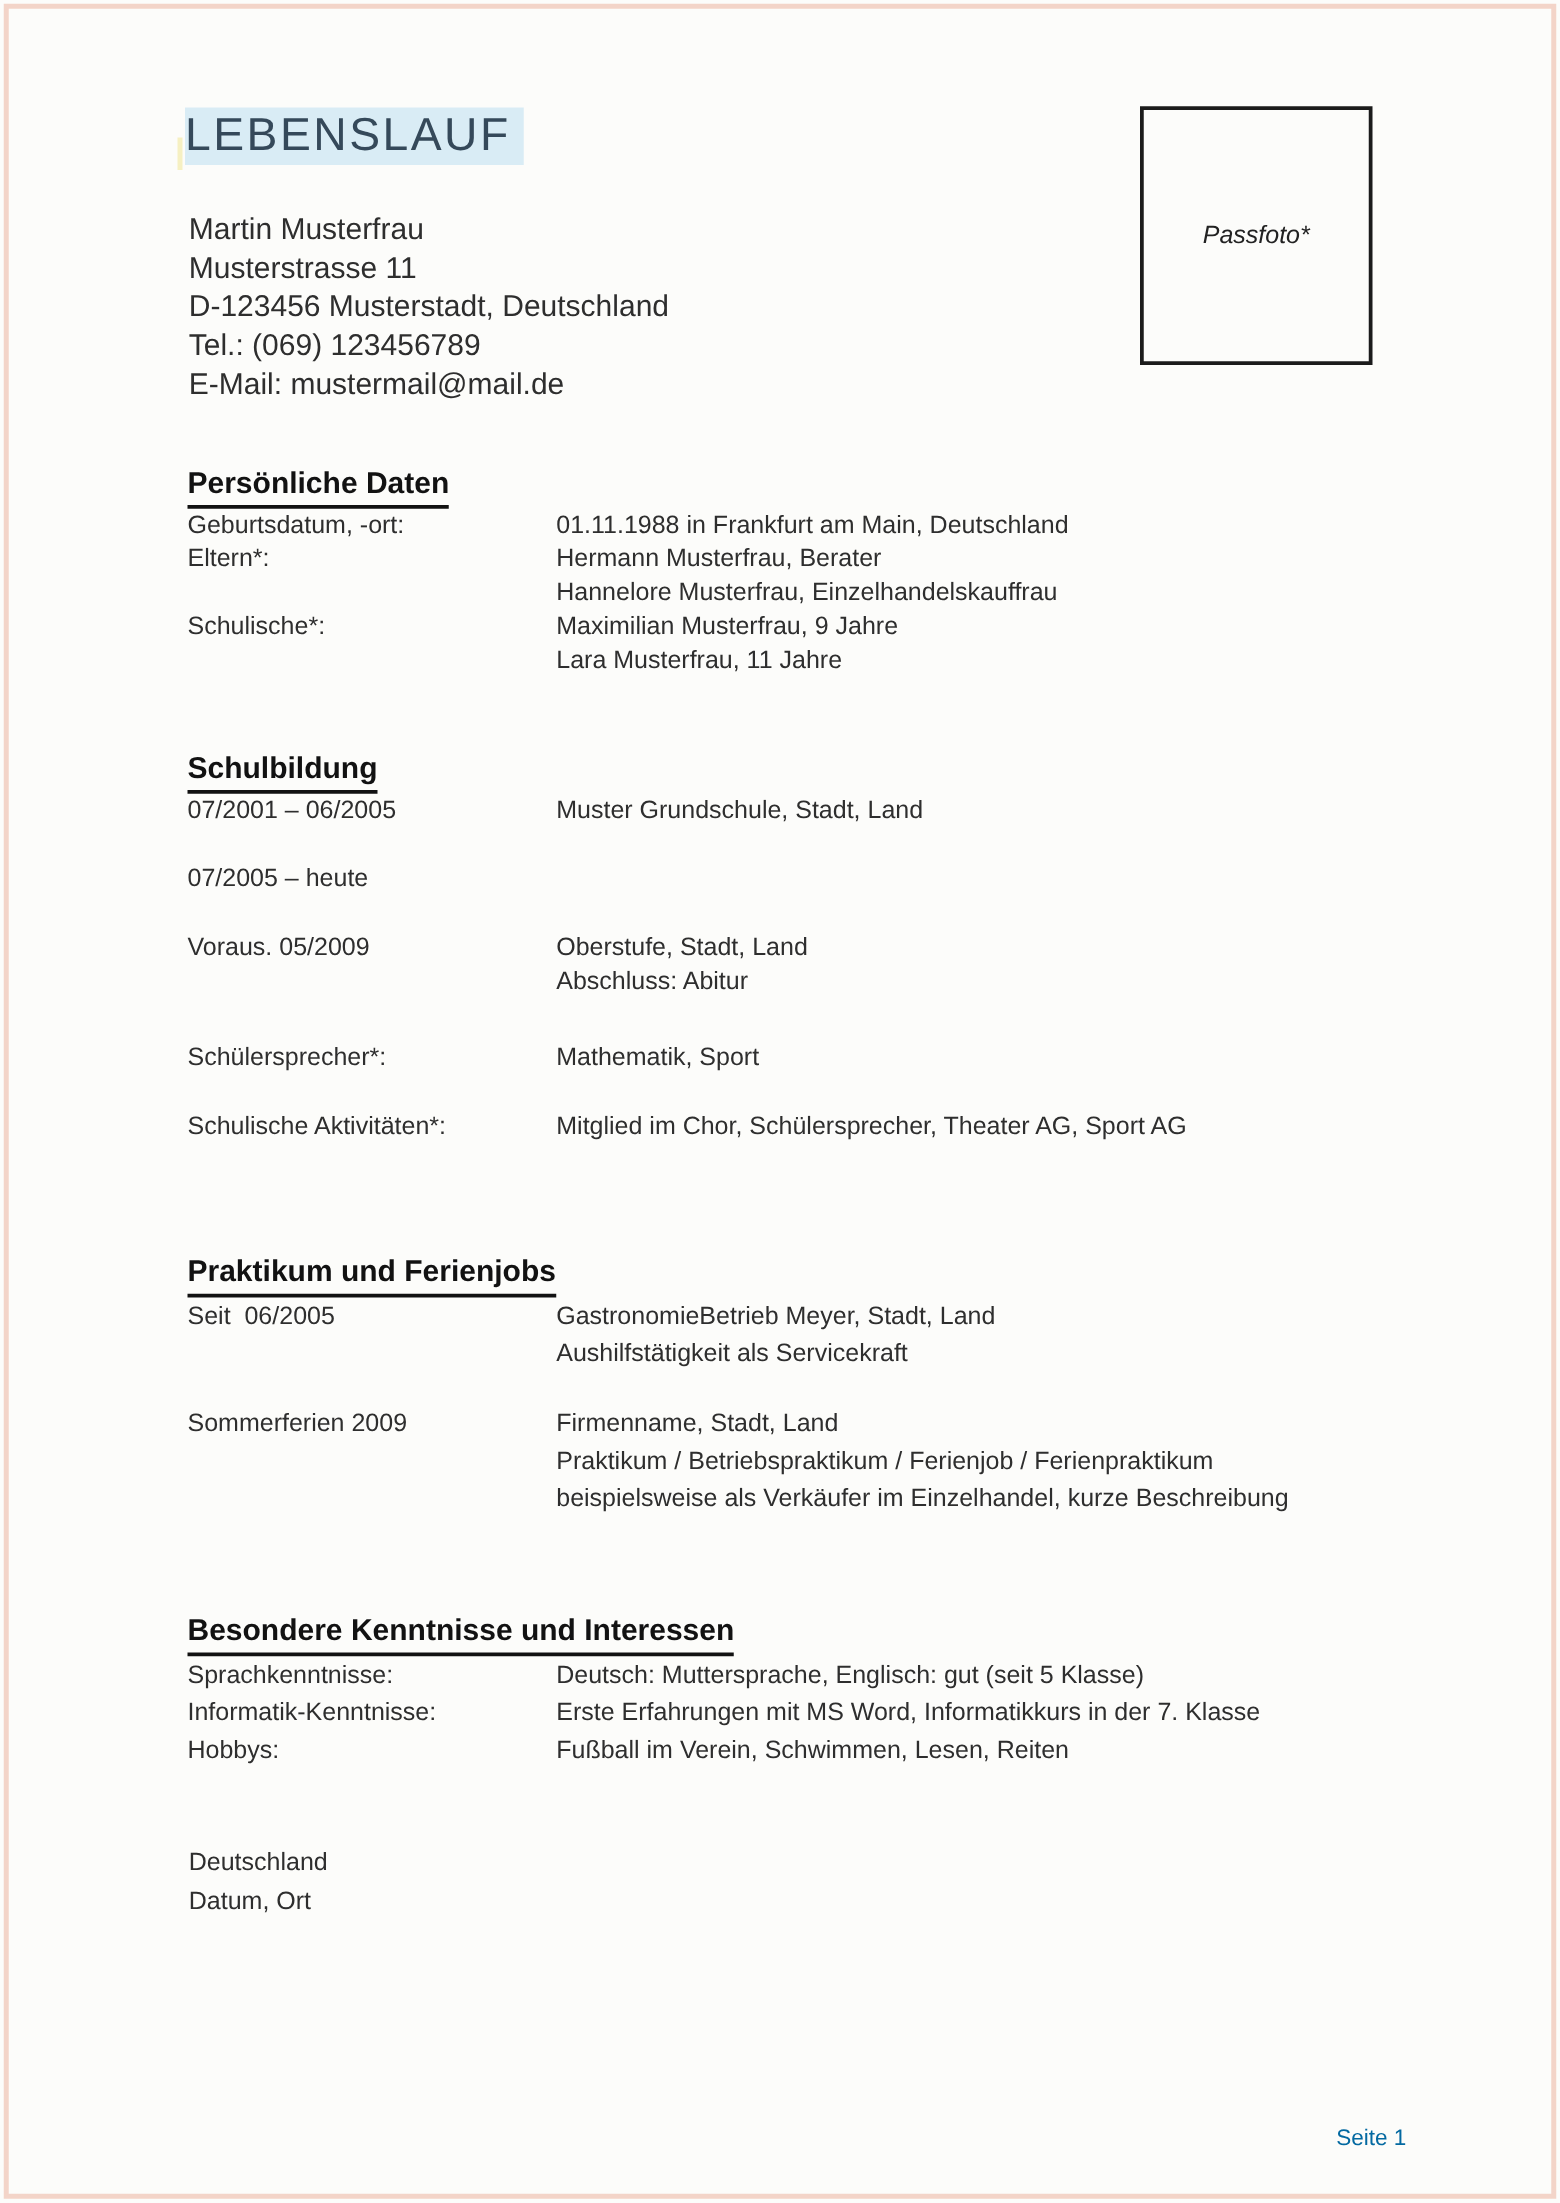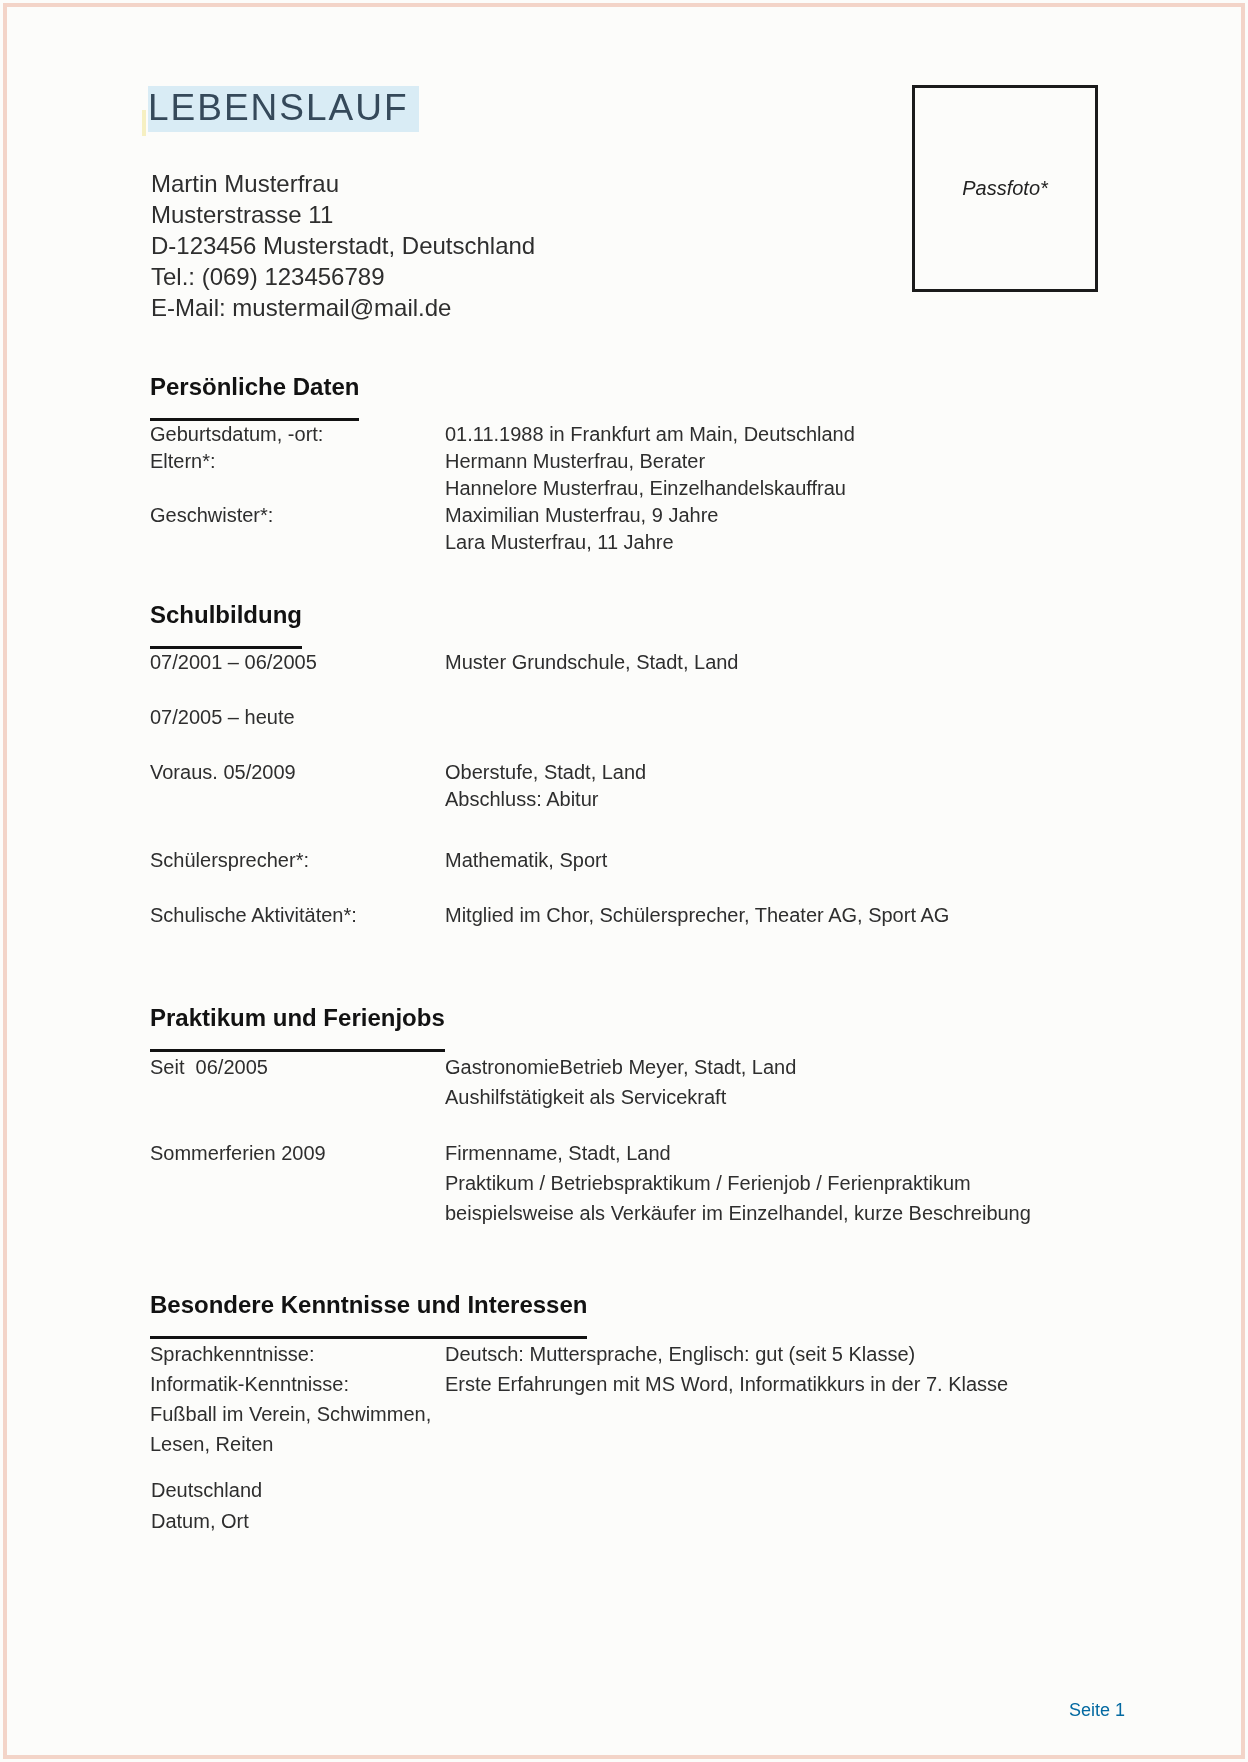--- a/index.html
+++ b/index.html
@@ -37,21 +37,21 @@
     border:3px solid var(--box_border,#1b1b1b);
     display:flex; align-items:center; justify-content:center;
     font-size:20px; color:#222; background:#fcfcfa;font-style:italic;
   }
   .sec { position:absolute; left:150px; width:960px; }
   .sec-heading {
     display:inline-block;
     font-size:24px; font-weight:700; line-height:26px;
     color:var(--heading_ink,#111);
     border-bottom:3px solid var(--heading_ink,#111);
-    padding-bottom:18px; margin-bottom:0;
+    padding-bottom:4px; margin-bottom:0;
   }
   .row {
     display:grid; grid-template-columns:295px 1fr;
     font-size:20px; line-height:27px;
   }
   .sec-wide .row { line-height:30px; }
   .label { white-space:pre-wrap; }
   .signature {
     position:absolute; left:151px; top:1475px;
     font-size:20px; line-height:31px;
@@ -90,21 +90,21 @@
     </div>
   </div>
   <div class="row">
     <div class="label">Eltern*:</div>
     <div class="values">
       <div>Hermann Musterfrau, Berater</div>
       <div>Hannelore Musterfrau, Einzelhandelskauffrau</div>
     </div>
   </div>
   <div class="row">
-    <div class="label">Geschwister*:</div>
+    <div class="label">Schulische*:</div>
     <div class="values">
       <div>Maximilian Musterfrau, 9 Jahre</div>
       <div>Lara Musterfrau, 11 Jahre</div>
     </div>
   </div>
 </section>
 
 <section class="sec" style="top:602px">
   <h2 class="sec-heading">Schulbildung</h2>
   <div class="row" style="margin-bottom:28px">
@@ -164,20 +164,21 @@
       <div>Deutsch: Muttersprache, Englisch: gut (seit 5 Klasse)</div>
     </div>
   </div>
   <div class="row">
     <div class="label">Informatik-Kenntnisse:</div>
     <div class="values">
       <div>Erste Erfahrungen mit MS Word, Informatikkurs in der 7. Klasse</div>
     </div>
   </div>
   <div class="row">
+    <div class="label">Hobbys:</div>
     <div class="values">
       <div>Fußball im Verein, Schwimmen, Lesen, Reiten</div>
     </div>
   </div>
 </section>
 
 <div class="signature">
   <div>Deutschland</div>
   <div>Datum, Ort</div>
 </div>

